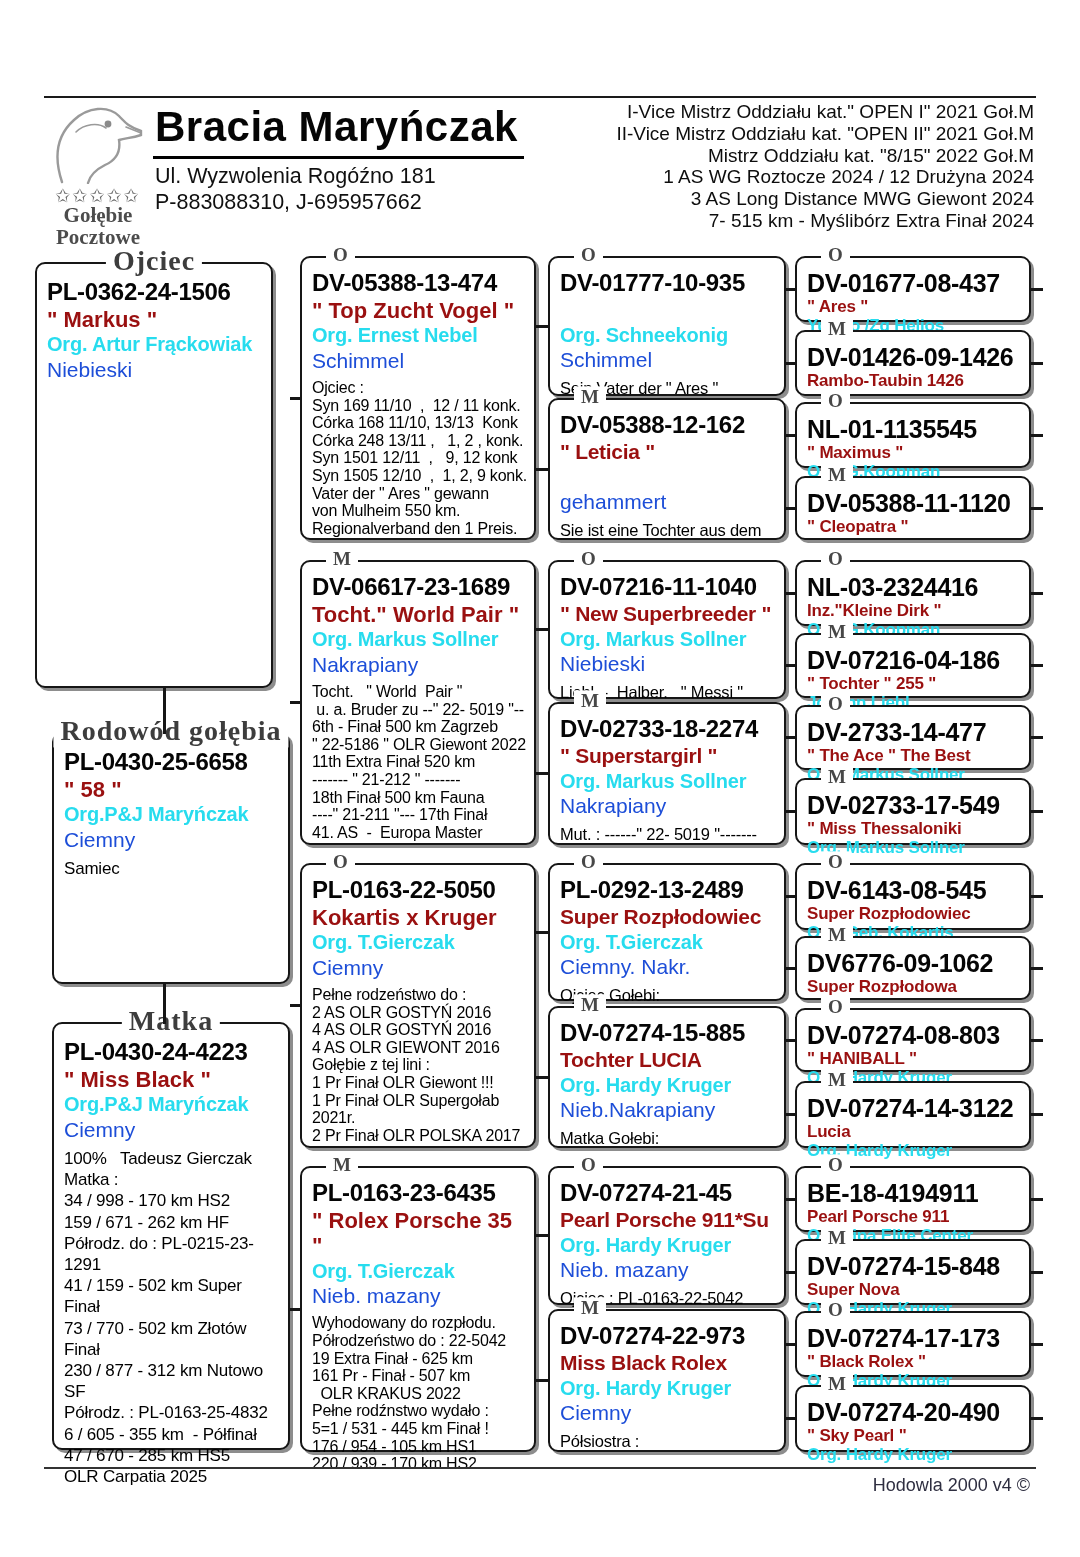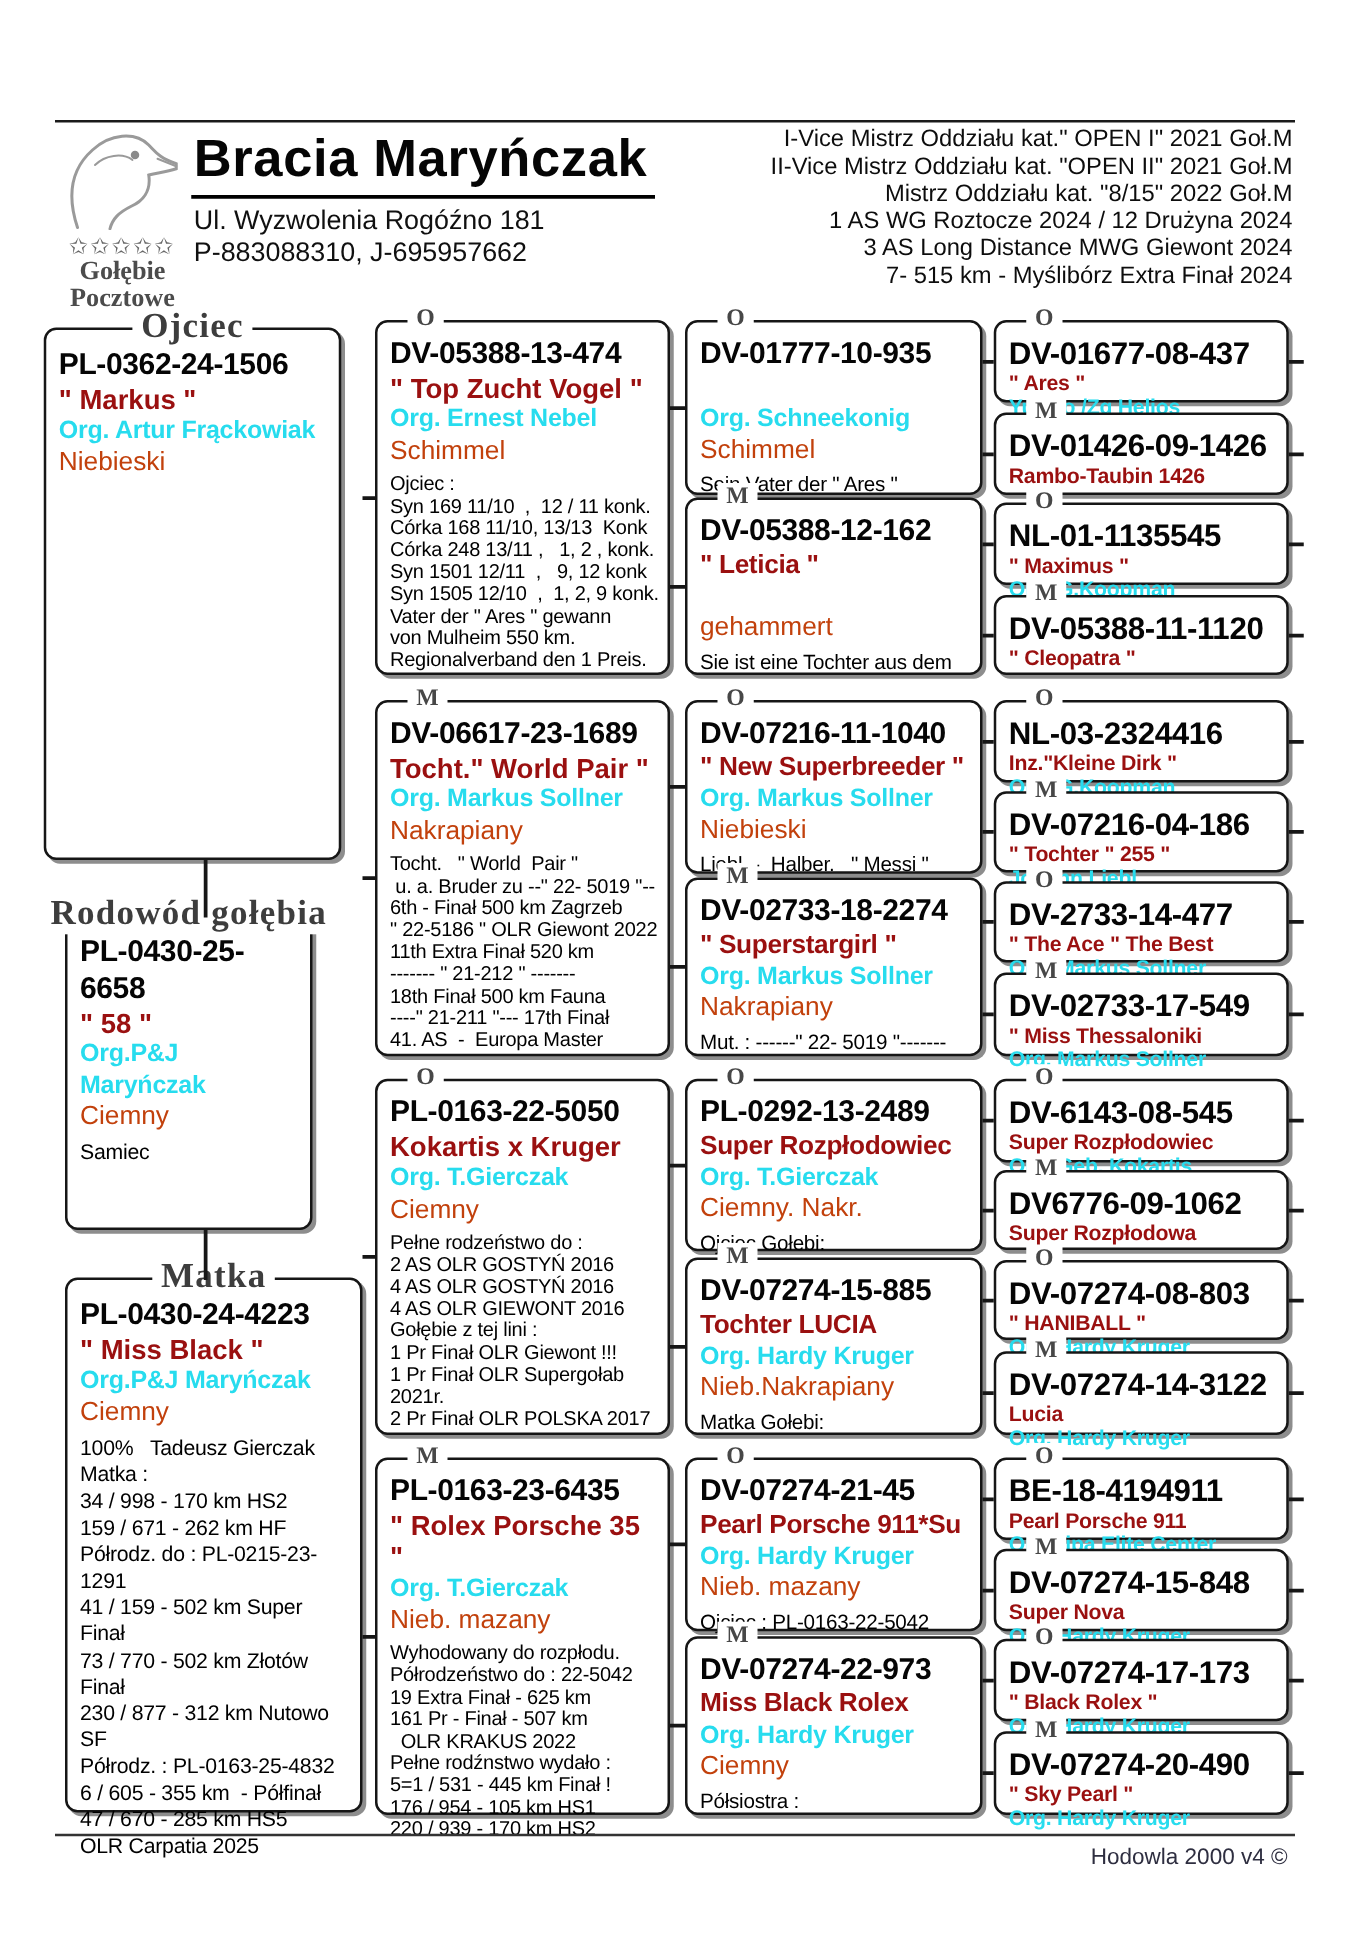--- a/index.html
+++ b/index.html
@@ -25,21 +25,21 @@
   .ptag.big{left:50%;transform:translate(-50%,-58%);font-size:28px;letter-spacing:1px;color:#3d3d3d;}
   .pbody{padding:11px 6px 4px 10px;}
   .c1 .pbody{padding-top:14px;}
   .ring{font-size:24px;font-weight:bold;color:#050505;line-height:1.2;letter-spacing:-0.3px;}
   .c4 .ring{font-size:25px;line-height:1.12;}
   .pname{font-size:22px;font-weight:bold;color:#9a1010;line-height:1.16;min-height:25px;}
   .c3 .pname{font-size:21px;letter-spacing:-0.3px;}
   .c4 .pname{font-size:17px;line-height:1.12;min-height:19px;letter-spacing:-0.2px;}
   .porg{font-size:20px;font-weight:bold;color:#27dcee;line-height:1.22;min-height:24px;letter-spacing:-0.2px;}
   .c4 .porg{font-size:17px;line-height:1.12;min-height:19px;}
-  .pcolor{font-size:21px;color:#c2410c;line-height:1.25;}
+  .pcolor{font-size:21px;color:#1d4ed8;line-height:1.25;}
   .pdets{margin-top:5px;}
   .pdet{font-size:16px;color:#000;line-height:17.6px;white-space:pre-wrap;letter-spacing:-0.2px;}
   .c1 .pdet{font-size:17px;line-height:21.2px;}
   .c3 .pdet{font-size:16.5px;line-height:20px;margin-top:1px;}
   .conn{position:absolute;background:#161616;}
   
   .footer-text{position:absolute;right:50px;top:1475px;font-size:18px;color:#2e2e40;}
 </style>
 </head>
 <body>
@@ -82,21 +82,21 @@
   <div id="tree">
       <div class="pbox c1" style="left: 35px; top: 262px; width: 238px; height: 426px;">
         <div class="ptag big">Ojciec</div>
         <div class="pbody">
           <div class="ring">PL-0362-24-1506</div>
           <div class="pname">" Markus "</div>
           <div class="porg">Org. Artur Frąckowiak</div>
           <div class="pcolor">Niebieski</div>
         </div>
       </div>
-      <div class="pbox c1" style="left: 52px; top: 732px; width: 198px; height: 252px;">
+      <div class="pbox c1" style="left: 52px; top: 732px; width: 238px; height: 252px;">
         <div class="ptag big">Rodowód gołębia</div>
         <div class="pbody">
           <div class="ring">PL-0430-25-6658</div>
           <div class="pname">" 58 "</div>
           <div class="porg">Org.P&amp;J Maryńczak</div>
           <div class="pcolor">Ciemny</div>
           <div class="pdets">
             <div class="pdet">Samiec</div>
           </div>
         </div>

